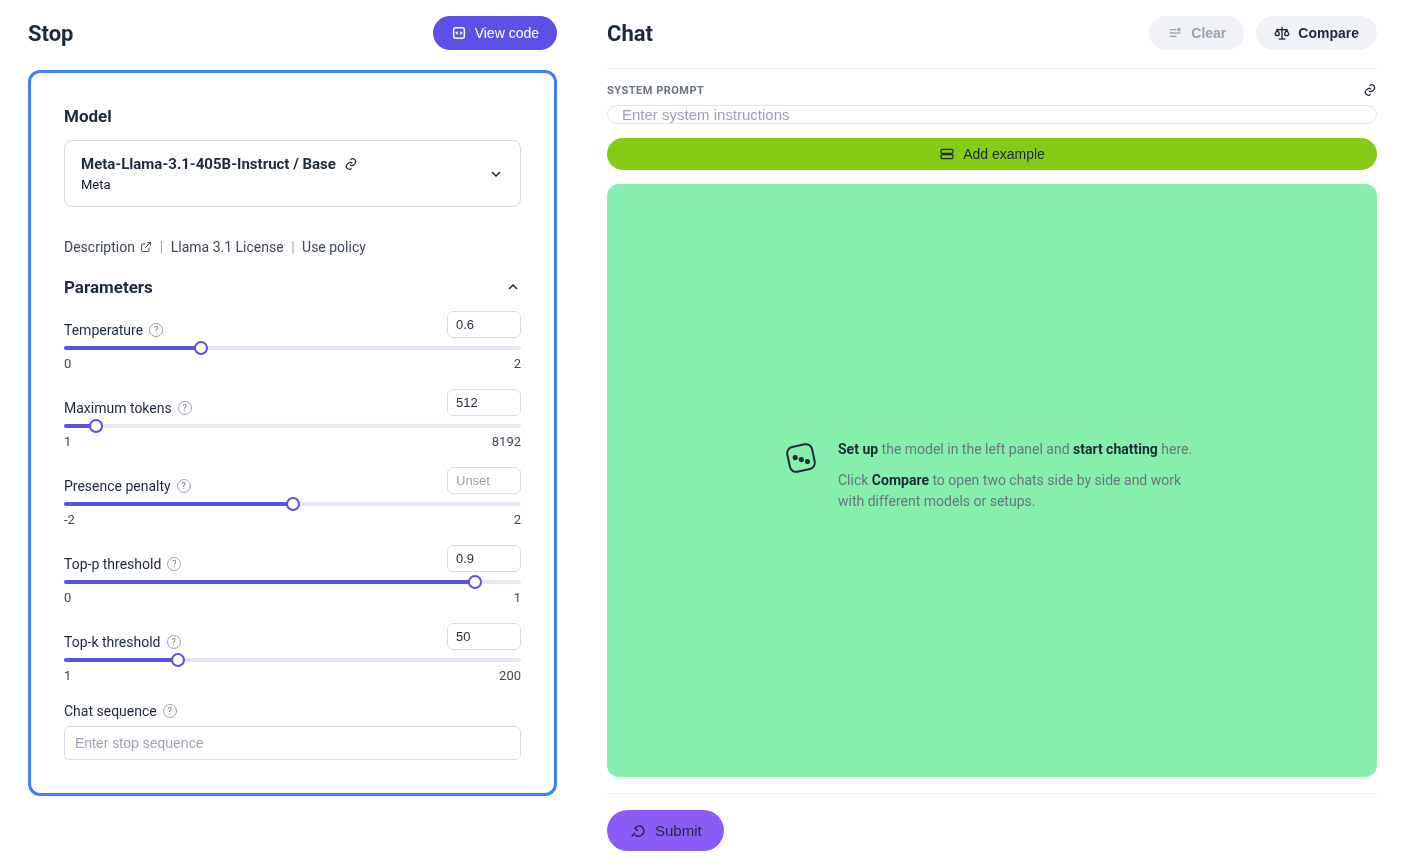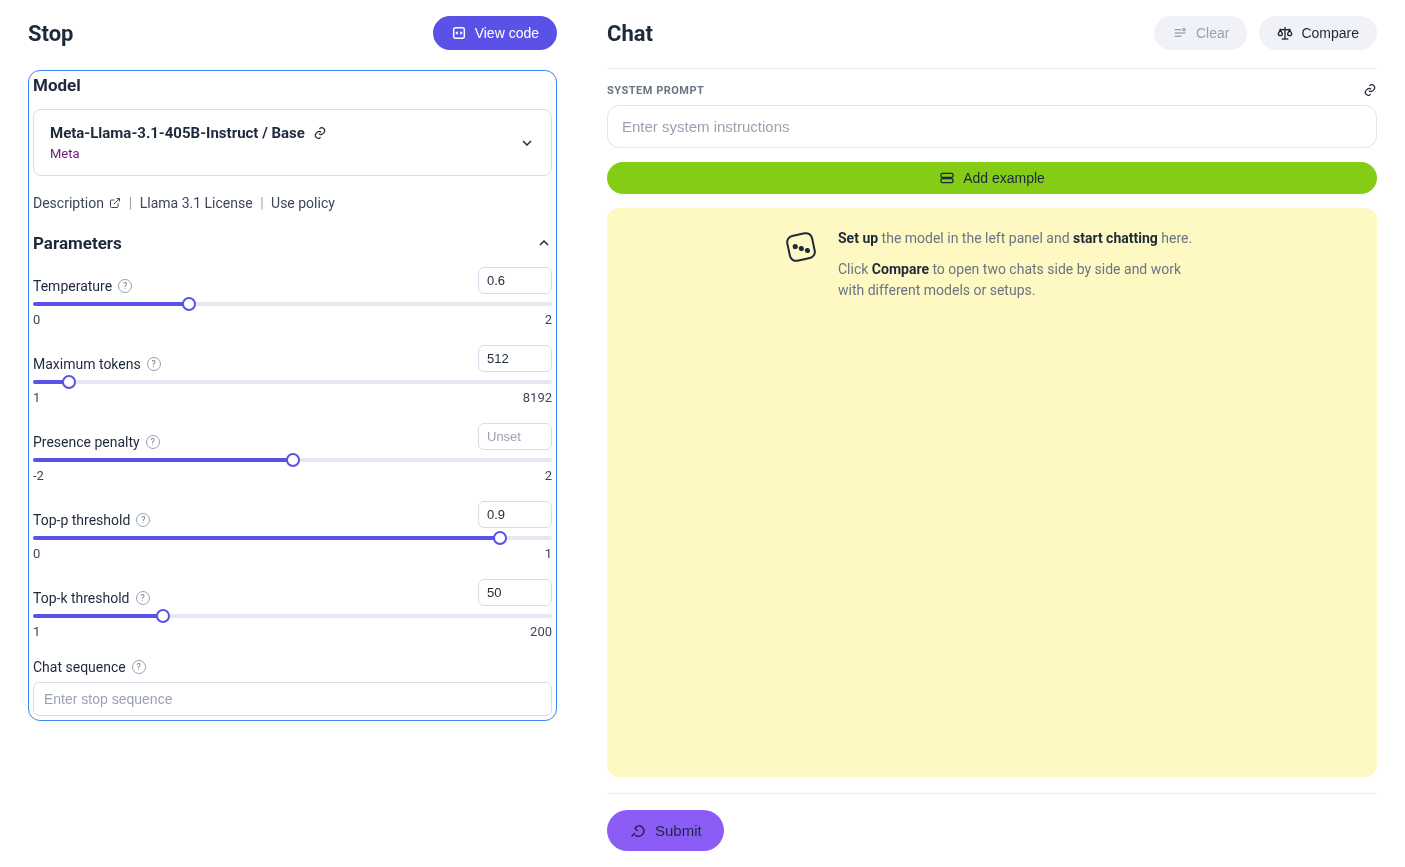--- a/index.html
+++ b/index.html
@@ -45,51 +45,51 @@
   padding: 9px 18px;
   font-size: 14px;
   font-weight: 500;
   display: inline-flex;
   align-items: center;
   gap: 8px;
   cursor: pointer;
 }
 .view-code-btn svg { width: 16px; height: 16px; }
 .card {
-  border: 1px solid #3b82f6;
+  border: 3px solid #3b82f6;
   border-radius: 12px;
-  padding: 4px;
+  padding: 33px;
 }
 .section-label {
   font-size: 17px;
   font-weight: 700;
   color: #1e293b;
   margin-bottom: 14px;
 }
 .model-select {
   border: 1px solid #d9dce8;
   border-radius: 8px;
   padding: 14px 16px;
   display: flex;
   justify-content: space-between;
   align-items: center;
   cursor: pointer;
-  margin-bottom: 19px;
+  margin-bottom: 32px;
 }
 .model-name-row {
   display: flex;
   align-items: center;
   gap: 8px;
   font-size: 15px;
   font-weight: 700;
   color: #1e293b;
 }
 .model-vendor {
   font-size: 13px;
-  color: #701a75;
+  color: #0f172a;
   margin-top: 4px;
 }
 .chevron {
   width: 16px; height: 16px;
   color: #1e293b;
 }
 .meta-links {
   font-size: 14px;
   color: #3d4758;
   margin-bottom: 22px;
@@ -191,21 +191,21 @@
   font-size: 22px;
   font-weight: 700;
 }
 .chat-actions { display: flex; gap: 12px; }
 .pill-btn {
   background: #f1f2f7;
   border: none;
   border-radius: 999px;
   padding: 9px 18px;
   font-size: 14px;
-  font-weight: 400;
+  font-weight: 700;
   color: #1e293b;
   display: inline-flex;
   align-items: center;
   gap: 8px;
   cursor: pointer;
 }
 .pill-btn.disabled { color: #9aa2b1; cursor: not-allowed; }
 .pill-btn svg { width: 16px; height: 16px; }
 
 .sys-prompt-label {
@@ -215,21 +215,21 @@
   color: #6b7481;
   display: flex;
   justify-content: space-between;
   align-items: center;
   margin-bottom: 8px;
 }
 .sys-prompt-input {
   width: 100%;
   border: 1px solid #e2e4ee;
   border-radius: 12px;
-  padding: 12px 14px;
+  padding: 0 14px;
   font-size: 15px;
   margin-bottom: 14px;
 }
 .sys-prompt-input::placeholder { color: #9aa2b1; }
 .add-example-btn {
   width: 100%;
   background: #84cc16;
   border: none;
   border-radius: 999px;
   padding: 8px;
@@ -238,24 +238,24 @@
   color: #1e293b;
   display: inline-flex;
   justify-content: center;
   align-items: center;
   gap: 8px;
   cursor: pointer;
   margin-bottom: 14px;
 }
 .chat-body {
   flex: 1;
-  background: #fef9c3;
+  background: #86efac;
   border-radius: 12px;
   display: flex;
-  align-items: flex-start;
+  align-items: center;
   justify-content: center;
   padding: 20px;
 }
 .empty-state {
   display: flex;
   gap: 18px;
   max-width: 420px;
 }
 .dice-icon { width: 38px; height: 38px; flex-shrink: 0; }
 .empty-text p {

